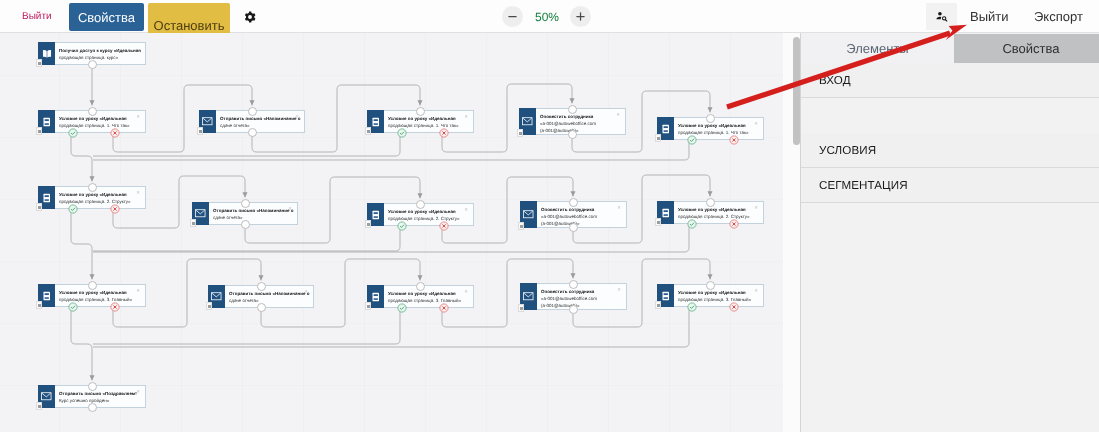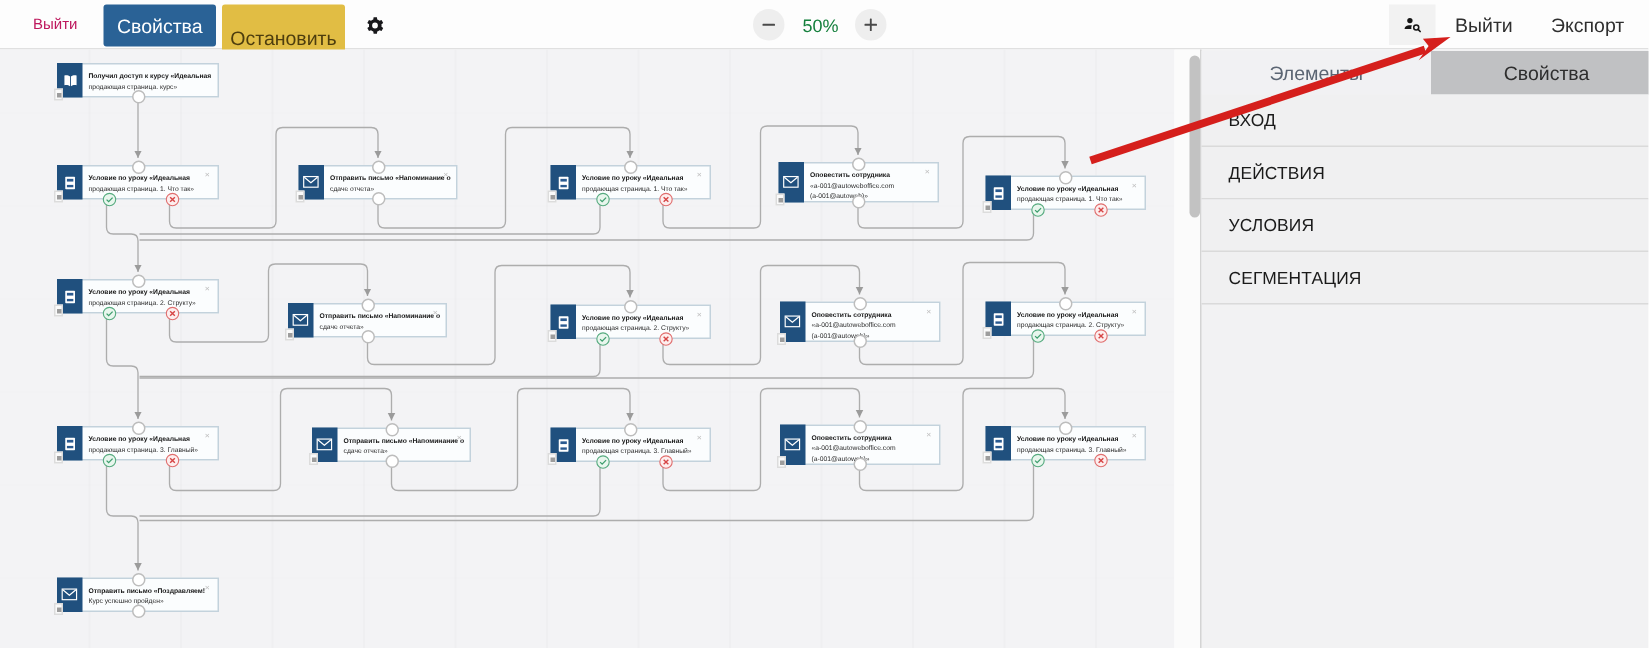--- a/index.html
+++ b/index.html
@@ -509,23 +509,20 @@
     <div id="panel-body">
       <div class="tab" id="tab-elements">
           <span>Элементы</span>
         </div>
       <div class="tab" id="tab-props">
           <span>Свойства</span>
         </div>
       <div class="panel-item" style="top:30px">
           <span>ВХОД</span>
         </div>
-      <div class="panel-item" style="top:65px">
-          <span>ДЕЙСТВИЯ</span>
-        </div>
       <div class="panel-item" style="top:100px">
           <span>УСЛОВИЯ</span>
         </div>
       <div class="panel-item" style="top:135px">
           <span>СЕГМЕНТАЦИЯ</span>
         </div>
     </div>
   </div>
 
   <svg id="annot">

